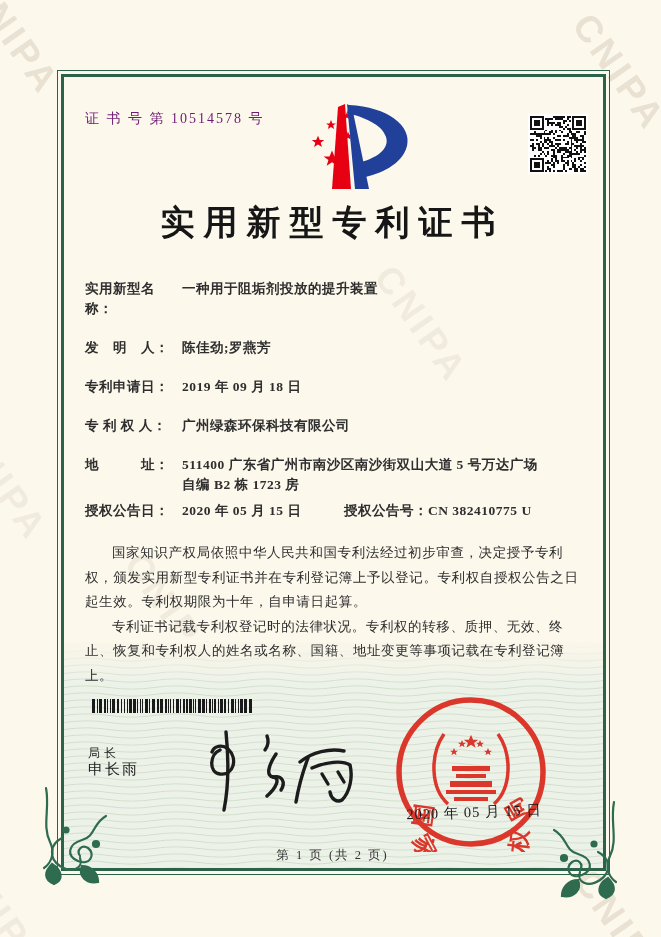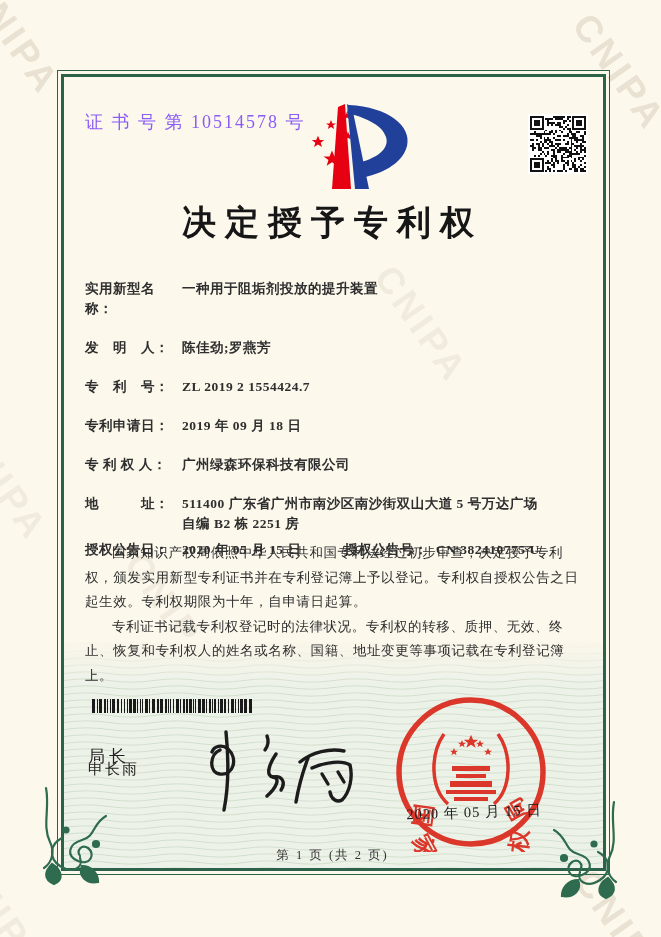--- a/index.html
+++ b/index.html
@@ -11,42 +11,42 @@
       white-space:nowrap;pointer-events:none;}
   .wm.faint{opacity:.55;}
   
   .cert-outer{position:absolute;left:57px;top:70px;width:551px;height:803px;border:1.5px solid #2b6249;}
   .cert-inner{position:absolute;left:3px;top:3px;right:3px;bottom:3px;border:3px solid #2b6249;}
   
   .green-section{position:absolute;left:0;right:0;bottom:0;height:226px;overflow:hidden;}
   .green-fade{position:absolute;left:0;right:0;top:0;height:42px;
               background:linear-gradient(180deg,#fbf6ea 0%,rgba(251,246,234,0) 100%);}
   
-  .cert-no{position:absolute;left:85px;top:110px;font-size:18px;letter-spacing:2px;color:#8b5cf6;}
+  .cert-no{position:absolute;left:85px;top:110px;font-size:14px;letter-spacing:2px;color:#701a75;}
   .logo{position:absolute;left:291px;top:98px;width:132px;height:98px;}
   .qr{position:absolute;left:528px;top:114px;width:56px;height:56px;background:#fff;padding:2px;}
   
   .title{position:absolute;left:57px;top:200px;width:551px;text-align:center;
          font-size:34px;font-weight:bold;letter-spacing:9px;color:#161616;}
   
   .fields{position:absolute;left:85px;top:279px;width:505px;font-size:13.5px;line-height:20px;color:#2e2e2e;font-weight:bold;}
   .frow{position:relative;margin-bottom:19px;}
   .frow .lbl{display:inline-block;width:97px;letter-spacing:.5px;vertical-align:top;}
   .frow .val{letter-spacing:.5px;}
   .frow.addr{margin-bottom:6px;}
   .addr-line2{padding-left:97px;letter-spacing:.5px;}
   .pair2{position:absolute;left:259px;top:0;}
   
   .paras{position:absolute;left:85px;top:541px;width:503px;font-size:13.5px;line-height:1.82;
          letter-spacing:.6px;color:#2e2e2e;}
   .paras p{margin:0;text-indent:2em;}
   
   .barcode{position:absolute;left:92px;top:699px;width:162px;height:14px;display:flex;align-items:stretch;}
   .barcode i{display:block;background:#1a1a1a;}
-  .dir-title{position:absolute;left:88px;top:745px;font-size:17px;letter-spacing:4px;color:#222;}
+  .dir-title{position:absolute;left:88px;top:745px;font-size:12px;letter-spacing:4px;color:#222;}
   .dir-name{position:absolute;left:88px;top:760px;font-size:15px;letter-spacing:2px;color:#222;}
   .sig{position:absolute;left:192px;top:722px;width:170px;height:95px;}
   .seal{position:absolute;left:390px;top:690px;width:162px;height:162px;opacity:.93;}
   .seal-date{position:absolute;left:398px;top:803px;width:152px;text-align:center;font-size:14.5px;
              color:#1b1b1b;letter-spacing:1px;transform:rotate(-2deg);}
   .page-info{position:absolute;left:57px;top:847px;width:551px;text-align:center;font-size:12.5px;
              letter-spacing:2px;color:#333;}
   .ornament{position:absolute;width:80px;height:100px;}
   .ornament.left{left:36px;top:786px;}
   .ornament.right{left:544px;top:800px;transform:scaleX(-1);}
@@ -394,46 +394,43 @@
       <rect x="15" y="28" width="1" height="1" fill="#111"></rect>
       <rect x="16" y="28" width="1" height="1" fill="#111"></rect>
       <rect x="18" y="28" width="1" height="1" fill="#111"></rect>
       <rect x="23" y="28" width="1" height="1" fill="#111"></rect>
       <rect x="24" y="28" width="1" height="1" fill="#111"></rect>
       <rect x="26" y="28" width="1" height="1" fill="#111"></rect>
       <rect x="27" y="28" width="1" height="1" fill="#111"></rect>
       <rect x="28" y="28" width="1" height="1" fill="#111"></rect>
     </svg>
 
-  <div class="title">决定授予专利权</div>
+  <div class="title">实用新型专利证书</div>
 
   <div class="fields">
     <div class="frow">
       <span class="lbl">实用新型名称：</span><span class="val">一种用于阻垢剂投放的提升装置</span>
     </div>
     <div class="frow">
       <span class="lbl">发　明　人：</span><span class="val">陈佳劲;罗燕芳</span>
     </div>
     <div class="frow">
-      <span class="lbl">专　利　号：</span><span class="val">ZL 2019 2 1554424.7</span>
-    </div>
-    <div class="frow">
       <span class="lbl">专利申请日：</span><span class="val">2019 年 09 月 18 日</span>
     </div>
     <div class="frow">
       <span class="lbl">专 利 权 人：</span><span class="val">广州绿森环保科技有限公司</span>
     </div>
     <div class="frow addr">
       <span class="lbl">地　　　址：</span><span class="val">511400 广东省广州市南沙区南沙街双山大道 5 号万达广场</span>
-      <div class="addr-line2">自编 B2 栋 2251 房</div>
+      <div class="addr-line2">自编 B2 栋 1723 房</div>
     </div>
     <div class="frow">
       <span class="lbl">授权公告日：</span><span class="val">2020 年 05 月 15 日</span>
       <span class="pair2">
-        <span class="lbl" style="width:auto;margin-right:8px;">授权公告号：</span><span class="val">CN 382410775 U</span>
+        <span class="lbl" style="width:auto;margin-right:0;">授权公告号：</span><span class="val">CN 382410775 U</span>
       </span>
     </div>
   </div>
 
   <div class="paras">
     <p>国家知识产权局依照中华人民共和国专利法经过初步审查，决定授予专利权，颁发实用新型专利证书并在专利登记簿上予以登记。专利权自授权公告之日起生效。专利权期限为十年，自申请日起算。</p>
     <p>专利证书记载专利权登记时的法律状况。专利权的转移、质押、无效、终止、恢复和专利权人的姓名或名称、国籍、地址变更等事项记载在专利登记簿上。</p>
   </div>
 
   <div class="barcode" id="barcode">

